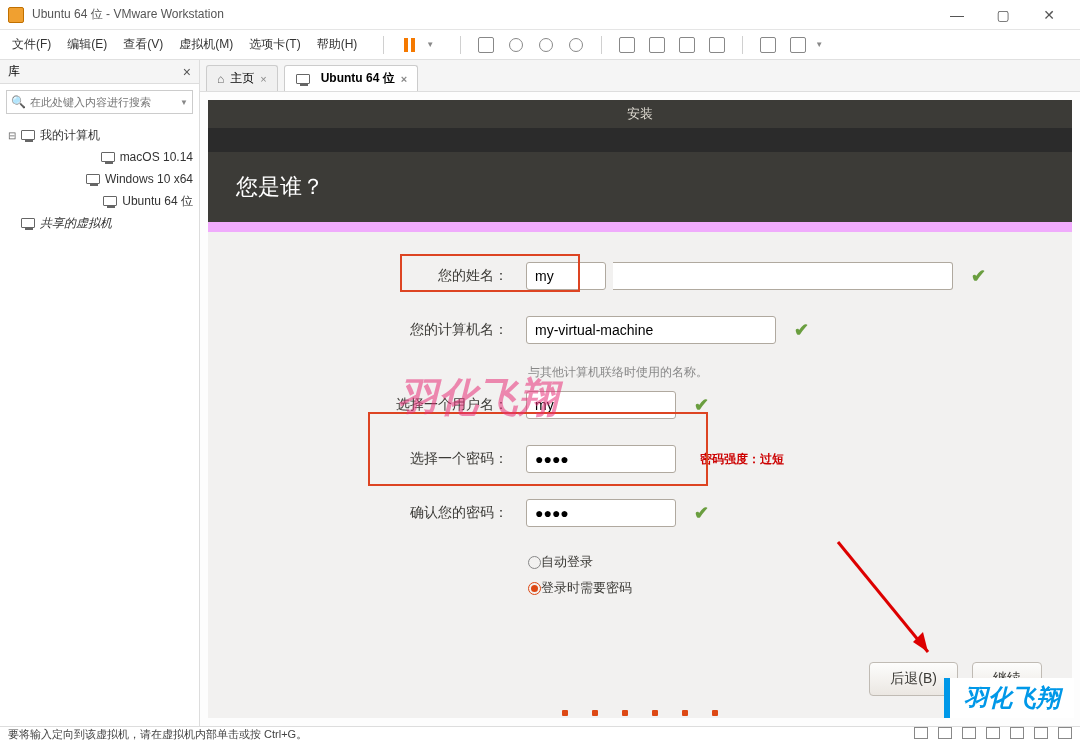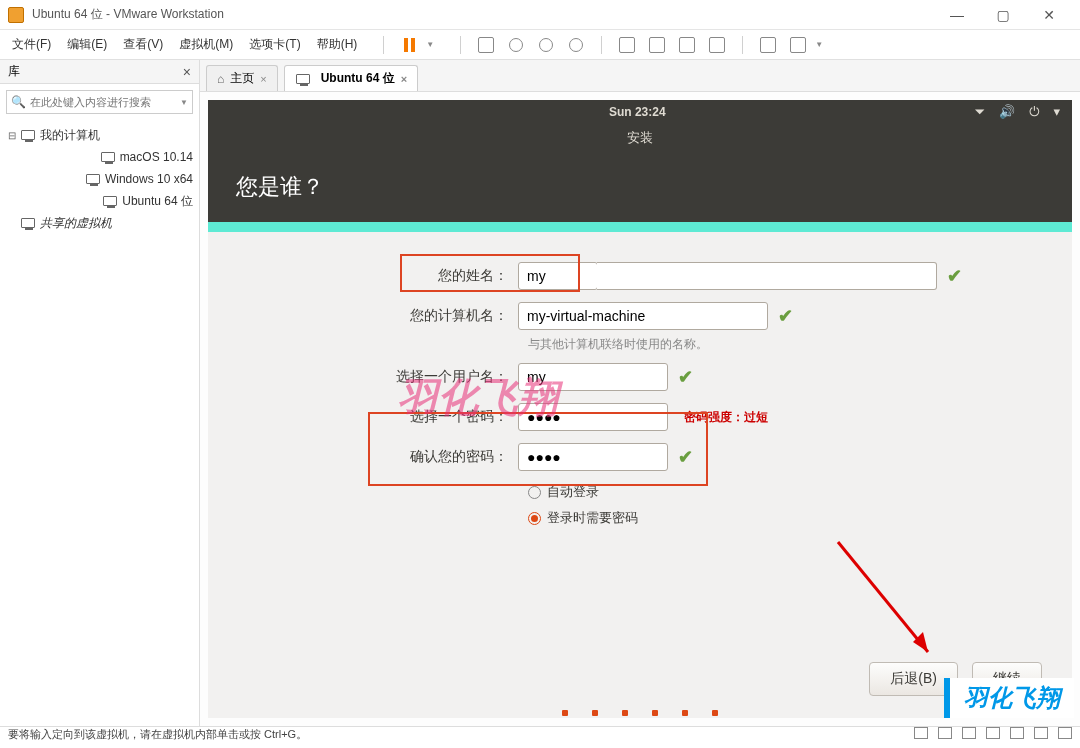--- a/index.html
+++ b/index.html
@@ -52,35 +52,35 @@
   .tab.active { background: #fff; font-weight: bold; }
   .tab .home-icon { font-size: 12px; color: #666; }
   .tab .close { font-size: 11px; color: #888; }
 
   
   .vm-display { flex: 1; margin: 8px; background: #2b2b2b; position: relative; }
   .ubuntu-top { height: 24px; background: #3c3b37; color: #dfdbd2; display: flex; align-items: center; font-size: 12px; padding: 0 12px; }
   .ubuntu-top .clock { flex: 1; text-align: center; font-weight: bold; }
   .ubuntu-top .sys-icons { display: flex; gap: 14px; font-size: 13px; }
   .ubuntu-title { height: 28px; background: #3c3b37; color: #dfdbd2; text-align: center; line-height: 28px; font-size: 13px; }
-  .installer { position: absolute; top: 52px; left: 0; right: 0; bottom: 0; background: #5eead4; }
+  .installer { position: absolute; top: 52px; left: 0; right: 0; bottom: 0; background: #f0abfc; }
   .installer-head { background: #3c3b37; color: #fff; font-size: 22px; padding: 20px 28px; }
   .installer-body { background: #f2f1f0; position: absolute; top: 80px; left: 0; right: 0; bottom: 0; padding: 30px 30px 20px; }
 
-  .form-row { display: flex; align-items: center; margin-bottom: 12px; position: relative; }
+  .form-row { display: flex; align-items: center; margin-bottom: 26px; position: relative; gap: 8px; }
   .form-label { width: 280px; text-align: right; font-size: 14px; color: #3c3b37; padding-right: 10px; }
   .form-input { height: 28px; border: 1px solid #b0a99f; border-radius: 3px; padding: 0 8px; font-size: 14px; background: #fff; }
   .form-input.w1 { width: 80px; }
   .form-input.w2 { width: 250px; }
   .form-input.w3 { width: 150px; }
   .form-input.long { width: 340px; }
   .check-icon { color: #6a9e3f; font-size: 18px; font-weight: bold; margin-left: 10px; }
   .hint { font-size: 12px; color: #888; margin-left: 290px; margin-top: -6px; margin-bottom: 10px; }
   .pwd-strength { color: #c00; font-size: 12px; font-weight: bold; margin-left: 16px; }
-  .radio-row { margin-left: 290px; font-size: 13px; color: #3c3b37; margin-bottom: 8px; display: flex; align-items: center; gap: 6px; }
+  .radio-row { margin-left: 290px; font-size: 13px; color: #3c3b37; margin-bottom: 8px; display: flex; align-items: center; }
   .radio { width: 13px; height: 13px; border-radius: 50%; border: 1px solid #888; display: inline-block; position: relative; }
   .radio.checked { border-color: #dd4814; }
   .radio.checked::after { content: ""; position: absolute; top: 2px; left: 2px; width: 7px; height: 7px; background: #dd4814; border-radius: 50%; }
 
   .red-box { border: 2px solid #d42; position: absolute; pointer-events: none; }
   .red-arrow { position: absolute; }
 
   .installer-buttons { position: absolute; bottom: 22px; right: 30px; display: flex; gap: 14px; }
   .ubtn { height: 34px; padding: 0 20px; border: 1px solid #c0bbb4; border-radius: 4px; background: linear-gradient(#fdfdfc,#ebe7e2); font-size: 14px; color: #3c3b37; }
 
@@ -221,30 +221,20 @@
         <span class="tree-icon">
             <span class="pc-icon"></span>
           </span>
         <span>Ubuntu 64 位</span>
         <span class="close">×</span>
       </div>
     </div>
 
     <div class="vm-display">
 
-      <div class="ubuntu-top">
-        <span style="width:80px"></span>
-        <span class="clock">Sun 23:24</span>
-        <div class="sys-icons">
-          <span>⏷</span>
-          <span>🔊</span>
-          <span>⏻</span>
-          <span>▾</span>
-        </div>
-      </div>
       <div class="ubuntu-title">安装</div>
 
       <div class="installer">
         <div class="installer-head">您是谁？</div>
         <div class="installer-body">
 
           <div class="form-row">
             <div class="form-label">您的姓名：</div>
             <input class="form-input w1" value="my" style="">
             <input class="form-input long" style="margin-left: -1px; border-left: none; border-radius: 0px 3px 3px 0px;" readonly="">

